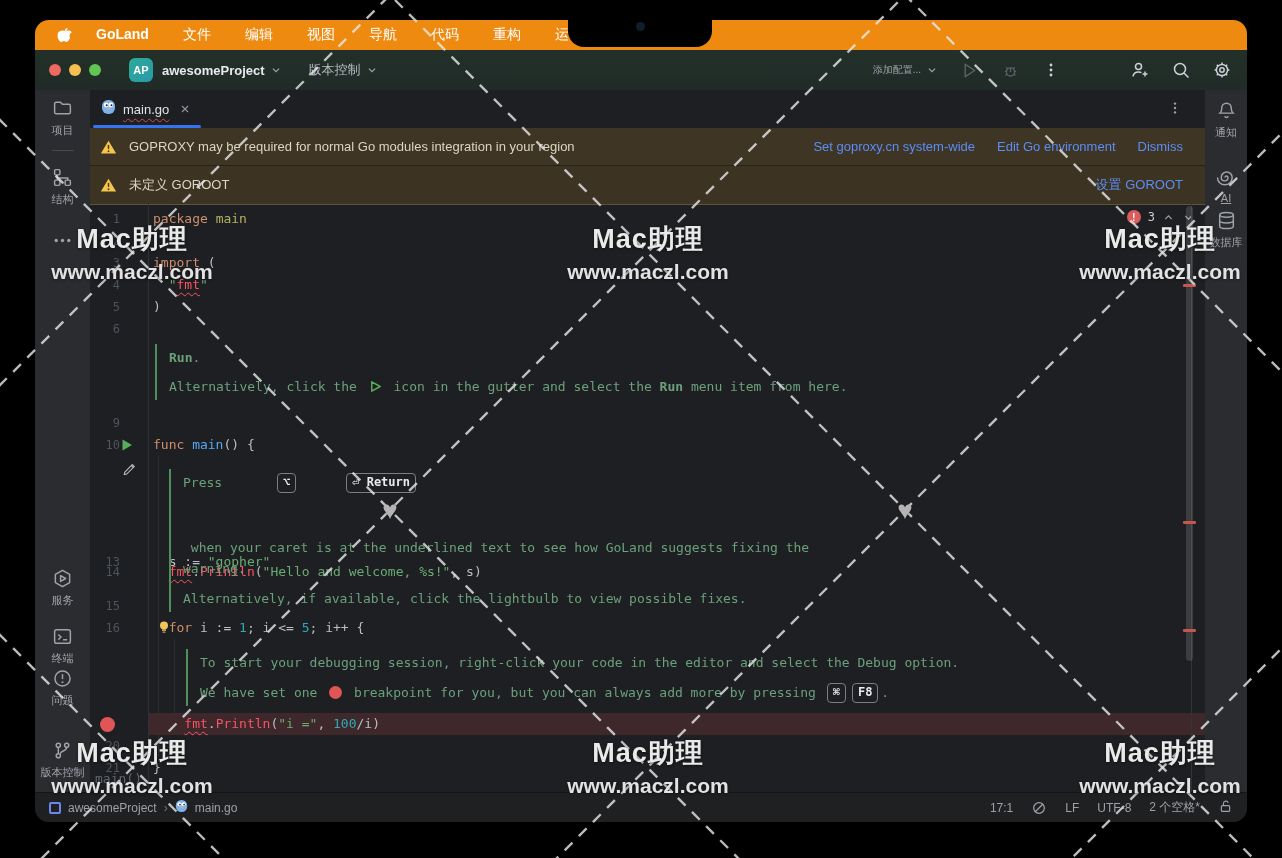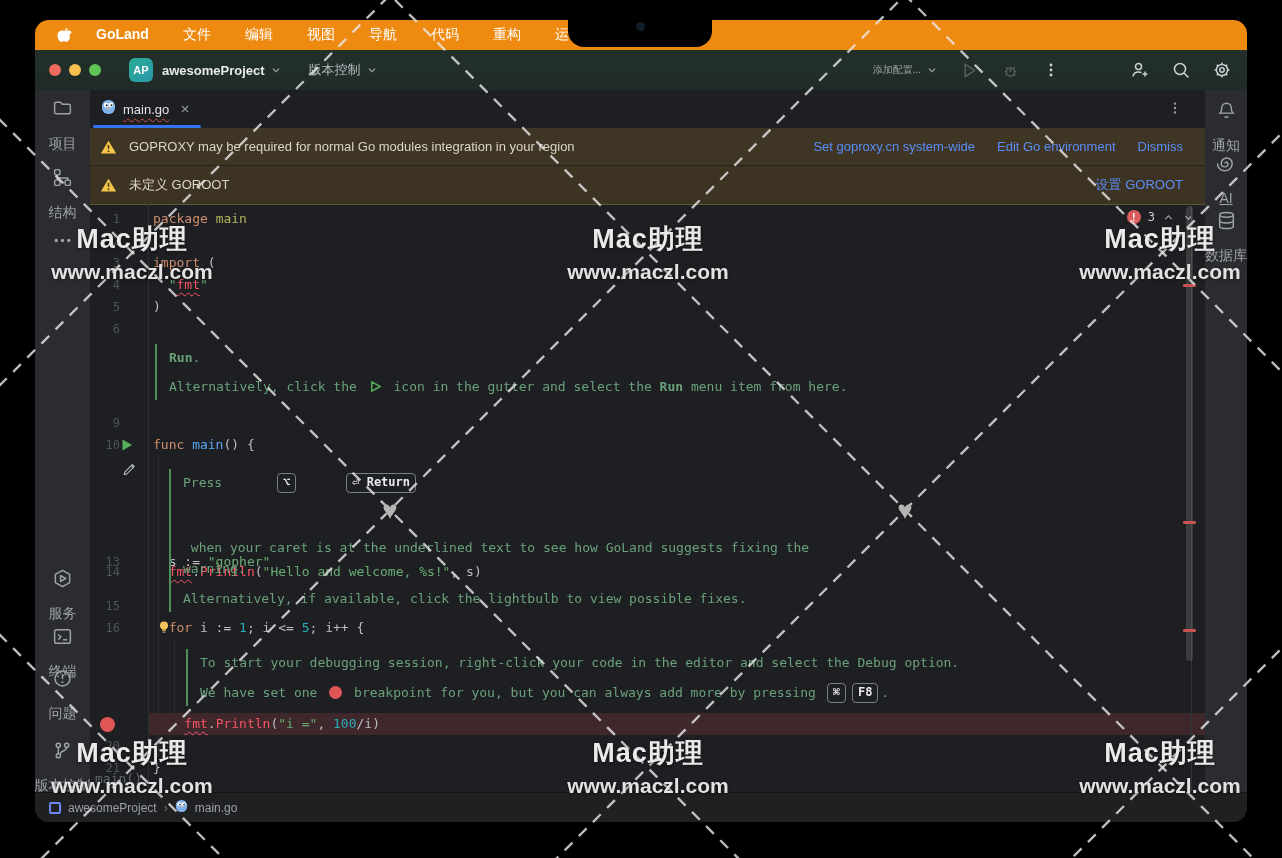--- a/index.html
+++ b/index.html
@@ -42,21 +42,21 @@
   .ticon.gap{margin-left:48px;}
 
   
   #left-rail{position:absolute;left:0;top:40px;width:55px;height:702px;background:#2a2c2f;
              border-right:1px solid #1a1b1d;}
   #right-rail{position:absolute;right:0;top:40px;width:42px;height:702px;background:#2a2c2f;
               border-left:1px solid #1a1b1d;}
   .rail-item{position:absolute;left:0;width:100%;display:flex;flex-direction:column;align-items:center;
              color:#9fa2a9;cursor:default;}
   .rail-item .ric{display:flex;}
-  .rail-item .rlb{font-size:14px;margin-top:16px;color:#9fa2a9;white-space:nowrap;}
+  .rail-item .rlb{font-size:11px;margin-top:4px;color:#9fa2a9;white-space:nowrap;}
   .rail-div{position:absolute;left:17px;width:22px;height:1px;background:#46484c;}
 
   
   #editor-col{position:absolute;left:55px;top:40px;width:1115px;height:702px;background:#1e1f22;}
   #tabbar{position:absolute;left:0;top:0;width:100%;height:38px;}
   .tab{position:absolute;left:3px;top:0;height:38px;display:flex;align-items:center;padding:0 10px 0 8px;}
   .tab-label{color:#dfe1e5;font-size:13px;margin-left:7px;
              text-decoration:underline;text-decoration-style:wavy;text-decoration-color:#cf4e46;
              text-decoration-thickness:1px;text-underline-offset:4px;}
   .tab-close{color:#8f939a;margin-left:10px;display:flex;}
@@ -303,21 +303,21 @@
   <div id="right-rail">
       <div class="rail-item" style="top: 10px;">
         <span class="ric">
           <svg width="21" height="21" viewBox="0 0 20 20" fill="none" stroke="currentColor" stroke-width="1.4">
             <path d="M10 3a4.5 4.5 0 0 1 4.5 4.5c0 3 .8 4.2 1.7 5H3.8c.9-.8 1.7-2 1.7-5A4.5 4.5 0 0 1 10 3Z"></path>
             <path d="M8.3 15.5a1.8 1.8 0 0 0 3.4 0"></path>
           </svg>
         </span>
         <span class="rlb">通知</span>
       </div>
-      <div class="rail-item" style="top: 63px; text-decoration: underline;">
+      <div class="rail-item" style="top: 77px; text-decoration: underline;">
         <span class="ric">
           <svg width="21" height="21" viewBox="0 0 20 20" fill="none" stroke="currentColor" stroke-width="1.4">
             <path d="M10 10m-1.4 0a1.4 1.4 0 1 1 2.8 0a3.2 3.2 0 1 1-6.4 0a5.2 5.2 0 1 1 10.4 0a7 7 0 1 1-14 0"></path>
           </svg>
         </span>
         <span class="rlb">AI</span>
       </div>
       <div class="rail-item" style="top: 120px;">
         <span class="ric">
           <svg width="21" height="21" viewBox="0 0 20 20" fill="none" stroke="currentColor" stroke-width="1.4">
@@ -523,20 +523,36 @@
       <span><svg width="13" height="14" viewBox="0 0 15 16">
             <rect x="1" y="1" width="13" height="14" rx="6" fill="#7db1e8"></rect>
             <circle cx="5.1" cy="6" r="2.4" fill="#fff"></circle>
             <circle cx="9.9" cy="6" r="2.4" fill="#fff"></circle>
             <circle cx="5.7" cy="6.3" r="1" fill="#20242a"></circle>
             <circle cx="10.5" cy="6.3" r="1" fill="#20242a"></circle>
             <ellipse cx="7.5" cy="9.2" rx="1.4" ry="1" fill="#d8b68e"></ellipse>
           </svg></span>
       <span class="sb-crumb">main.go</span>
     </span>
+    <span id="sb-right">
+      <span class="sb-item">17:1</span>
+      <span class="slash-circ">
+          <svg width="16" height="16" viewBox="0 0 18 18" fill="none" stroke="#9da0a6" stroke-width="1.4">
+            <circle cx="9" cy="9" r="6"></circle>
+            <path d="M4.5 13.5 13.5 4.5"></path>
+          </svg>
+        </span>
+      <span class="sb-item">LF</span>
+      <span class="sb-item">UTF-8</span>
+      <span class="sb-item">2 个空格*</span>
+      <span><svg width="15" height="16" viewBox="0 0 18 18" fill="none" stroke="#9da0a6" stroke-width="1.4">
+            <rect x="4" y="8.5" width="10" height="7" rx="1.5"></rect>
+            <path d="M6.5 8.5V6.2a3 3 0 0 1 5.8-1.1"></path>
+          </svg></span>
+    </span>
   </div>
 </div>
 
 <svg id="dash-overlay" width="1282" height="858">
   <g stroke="rgba(232,232,232,0.8)" stroke-width="2.4" stroke-dasharray="11 9" fill="none">
     <path d="M-100 -1010 L1500 590"></path>
     <path d="M-100 -495 L1500 1105"></path>
     <path d="M-100 20 L1500 1620"></path>
     <path d="M-100 535 L1500 2135"></path>
     <path d="M-100 485 L1500 -1115"></path>

